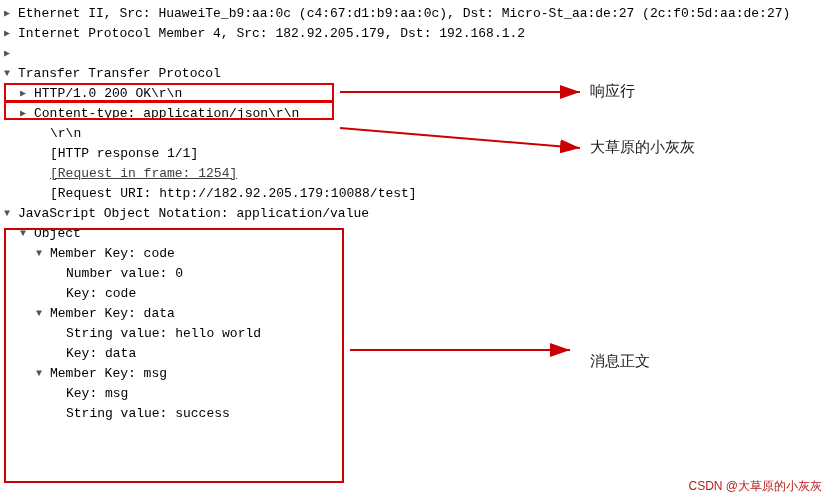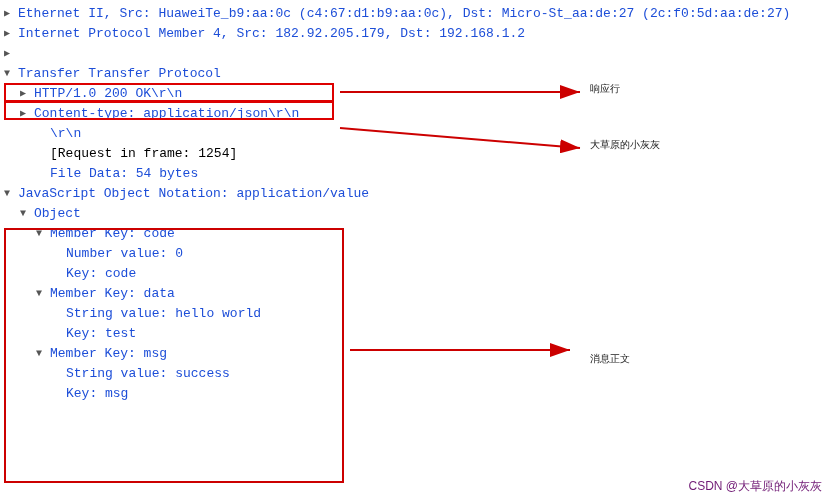--- a/index.html
+++ b/index.html
@@ -35,25 +35,26 @@
       color: #555;
       flex-shrink: 0;
     }
 
     .indent {
       display: inline-block;
       flex-shrink: 0;
     }
 
     .row-text {
-      color: #1d4ed8;
+      color: #000000;
     }
 
     .row-text.blue-link {
-      color: #000000;
+      color: #404040;
+      text-decoration: underline;
       cursor: pointer;
     }
 
     
     .red-box {
       position: absolute;
       border: 2px solid #dd0000;
       pointer-events: none;
     }
 
@@ -64,32 +65,32 @@
       left: 0;
       width: 830px;
       height: 501px;
       pointer-events: none;
     }
 
     
     .label-text {
       position: absolute;
       font-family: Liberation Sans, sans-serif;
-      font-size: 10px;
+      font-size: 15px;
       color: #1a1a1a;
       font-weight: normal;
     }
 
     
     .watermark {
       position: absolute;
       bottom: 6px;
       right: 8px;
       font-size: 12px;
-      color: #701a75;
+      color: #b91c1c;
       font-family: Arial, sans-serif;
     }
 
     
     .json-section-box {
       position: absolute;
       border: 2px solid #cc0000;
       pointer-events: none;
     }
   </style>
@@ -127,26 +128,31 @@
       <span class="row-text">Content-type: application/json\r\n</span>
     </div>
     <div class="tree-row">
       <span class="indent" style="width: 32px;"></span>
       <span class="expand-icon"></span>
       <span class="row-text">\r\n</span>
     </div>
     <div class="tree-row">
       <span class="indent" style="width: 32px;"></span>
       <span class="expand-icon"></span>
+      <span class="row-text">[HTTP response 1/1]</span>
+    </div>
+    <div class="tree-row">
+      <span class="indent" style="width: 32px;"></span>
+      <span class="expand-icon"></span>
       <span class="row-text blue-link">[Request in frame: 1254]</span>
     </div>
     <div class="tree-row">
       <span class="indent" style="width: 32px;"></span>
       <span class="expand-icon"></span>
-      <span class="row-text">File Data: 54 bytes</span>
+      <span class="row-text">[Request URI: http://182.92.205.179:10088/test]</span>
     </div>
     <div class="tree-row">
       <span class="indent" style="width: 0px;"></span>
       <span class="expand-icon">▼</span>
       <span class="row-text">JavaScript Object Notation: application/value</span>
     </div>
     <div class="tree-row">
       <span class="indent" style="width: 16px;"></span>
       <span class="expand-icon">▼</span>
       <span class="row-text">Object</span>
@@ -172,36 +178,36 @@
       <span class="row-text">Member Key: data</span>
     </div>
     <div class="tree-row">
       <span class="indent" style="width: 48px;"></span>
       <span class="expand-icon"></span>
       <span class="row-text">String value: hello world</span>
     </div>
     <div class="tree-row">
       <span class="indent" style="width: 48px;"></span>
       <span class="expand-icon"></span>
-      <span class="row-text">Key: test</span>
+      <span class="row-text">Key: data</span>
     </div>
     <div class="tree-row">
       <span class="indent" style="width: 32px;"></span>
       <span class="expand-icon">▼</span>
       <span class="row-text">Member Key: msg</span>
     </div>
     <div class="tree-row">
       <span class="indent" style="width: 48px;"></span>
       <span class="expand-icon"></span>
+      <span class="row-text">Key: msg</span>
+    </div>
+    <div class="tree-row">
+      <span class="indent" style="width: 48px;"></span>
+      <span class="expand-icon"></span>
       <span class="row-text">String value: success</span>
-    </div>
-    <div class="tree-row">
-      <span class="indent" style="width: 48px;"></span>
-      <span class="expand-icon"></span>
-      <span class="row-text">Key: msg</span>
     </div>
   </div>
 
 <div class="red-box" style="top: 83px; left: 4px; width: 330px; height: 19px;"></div>
 
 <div class="red-box" style="top: 101px; left: 4px; width: 330px; height: 19px;"></div>
 
 <div class="json-section-box" style="top: 228px; left: 4px; width: 340px; height: 255px;"></div>
 
 <svg class="arrows-overlay">

